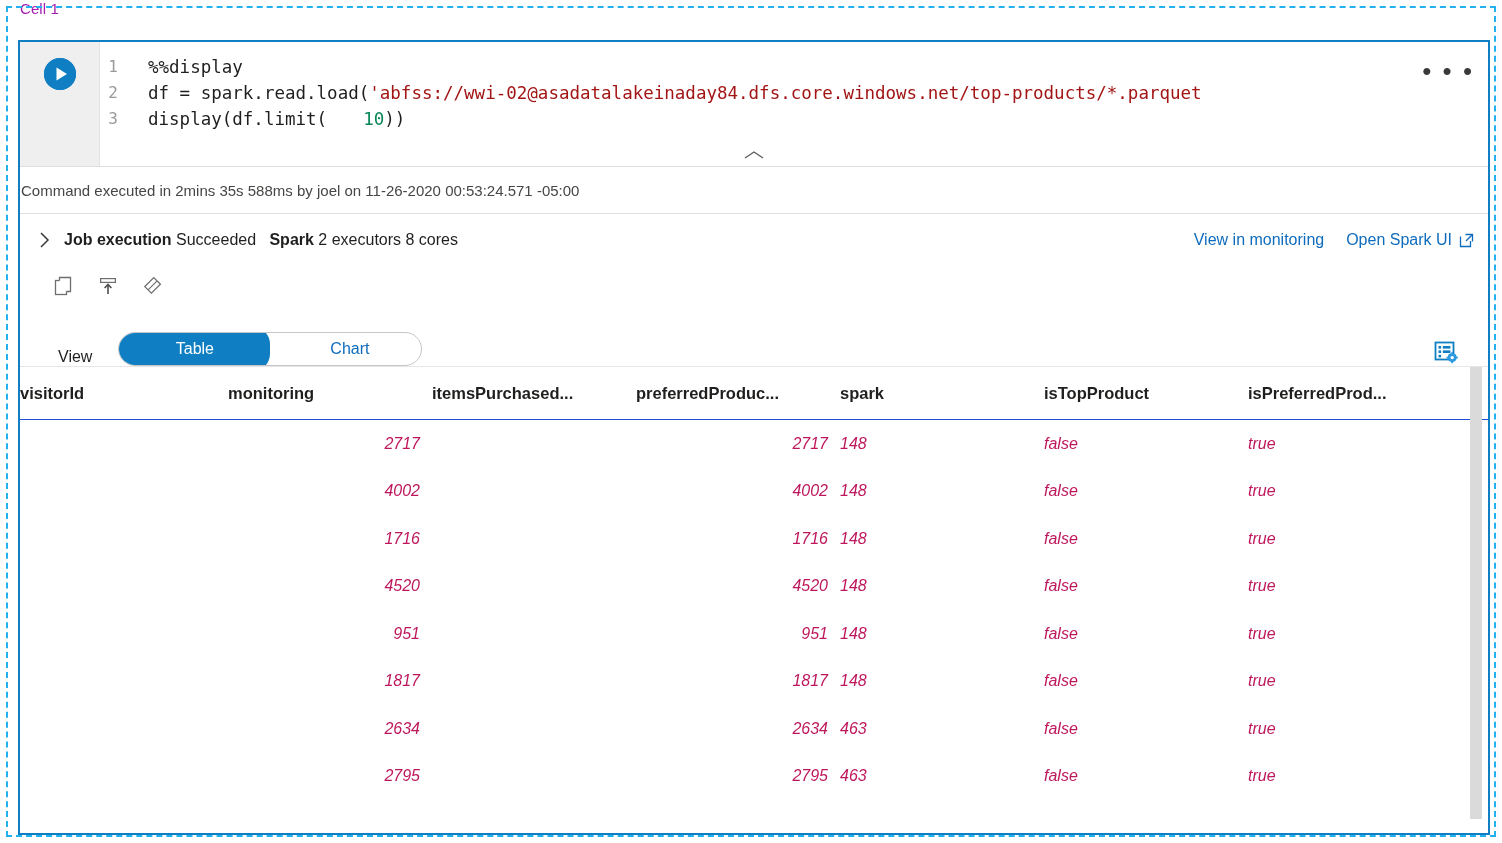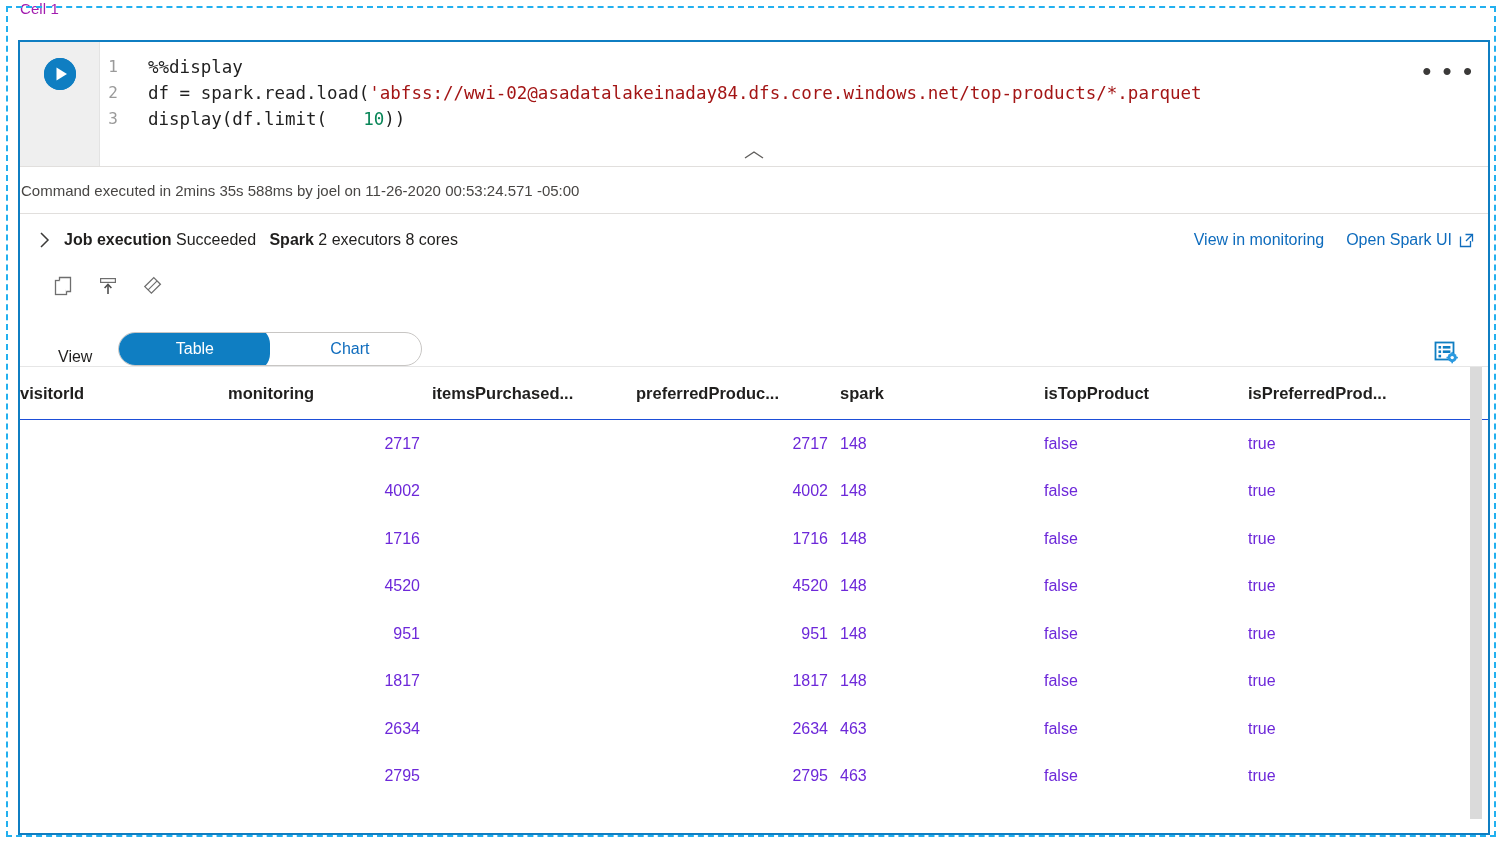--- a/index.html
+++ b/index.html
@@ -273,25 +273,26 @@
     color: #201f1e;
     text-align: left;
     height: 52px;
     padding: 0 12px 0 0;
     border-bottom: 1px solid #1d4ed8;
     white-space: nowrap;
     overflow: hidden;
   }
   table.grid td {
     font-size: 16px;
-    color: #6d28d9;
+    color: #be185d;
     height: 47.5px;
     padding: 0 12px 0 0;
     white-space: nowrap;
     overflow: hidden;
+    font-style: italic;
   }
   th.c0, td.c0 { width: 196px; padding-left: 22px; }
   th.c1, td.c1 { width: 192px; }
   th.c2, td.c2 { width: 192px; }
   th.c3, td.c3 { width: 192px; }
   th.c4, td.c4 { width: 192px; }
   th.c5, td.c5 { width: 192px; }
   th.c6, td.c6 { width: 268px; }
   td.num { text-align: right; padding-right: 100px; }
   th.c1, th.c3 { }

